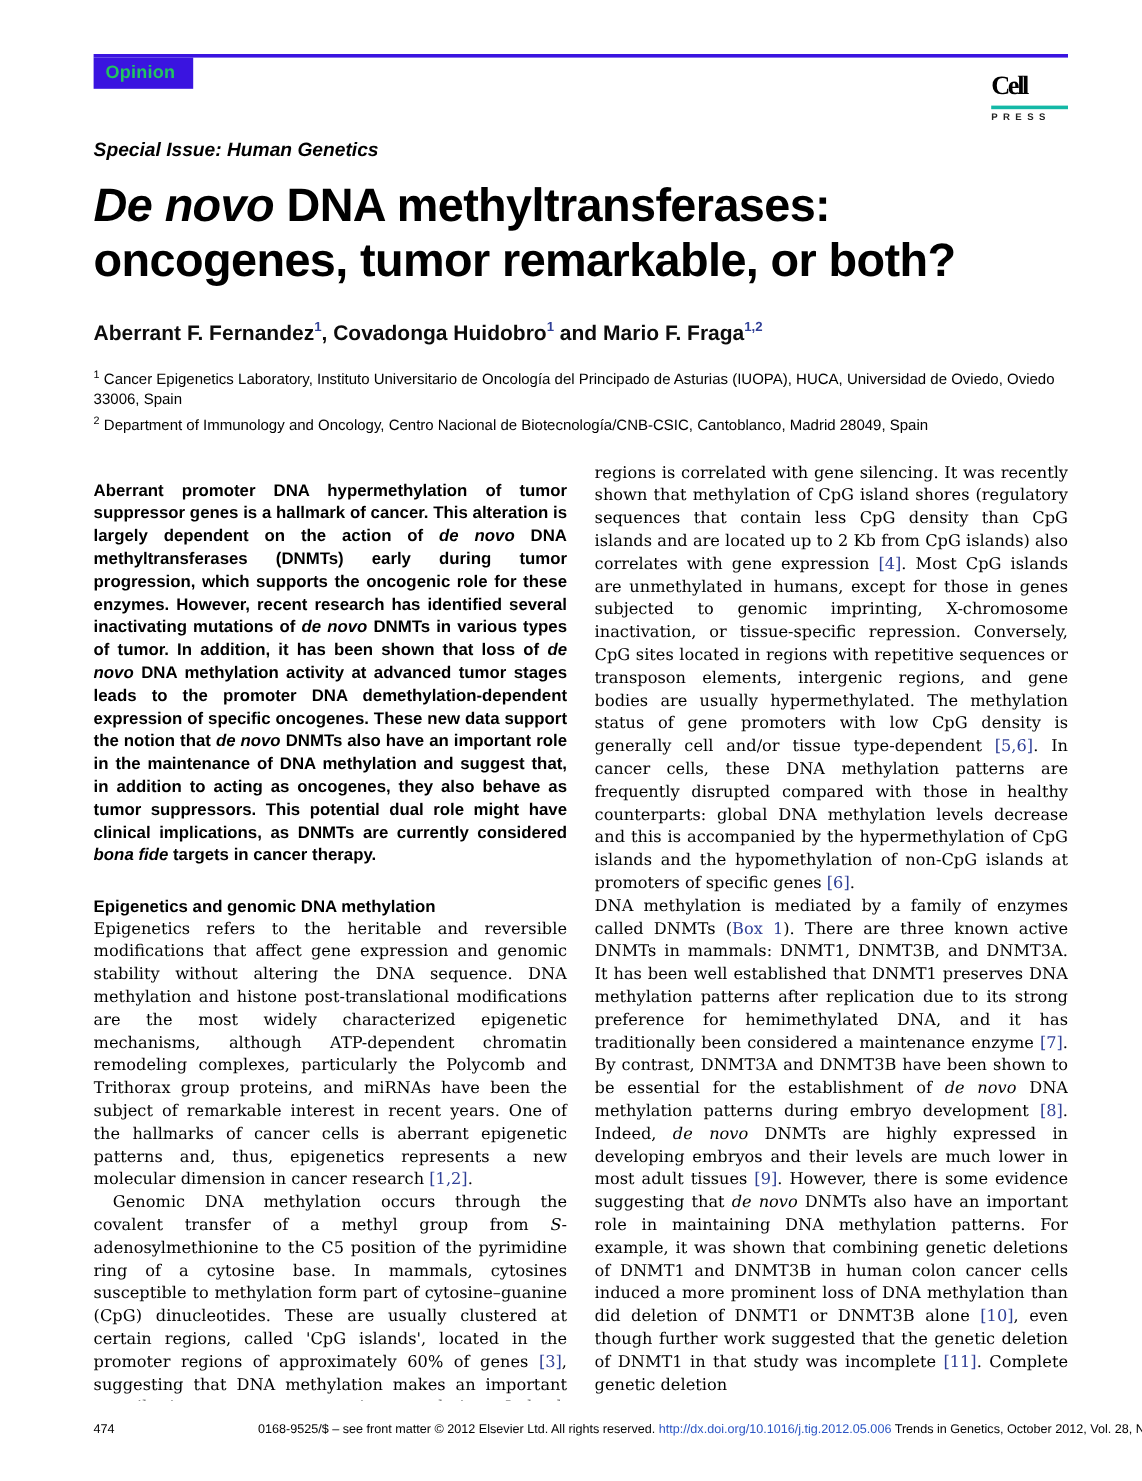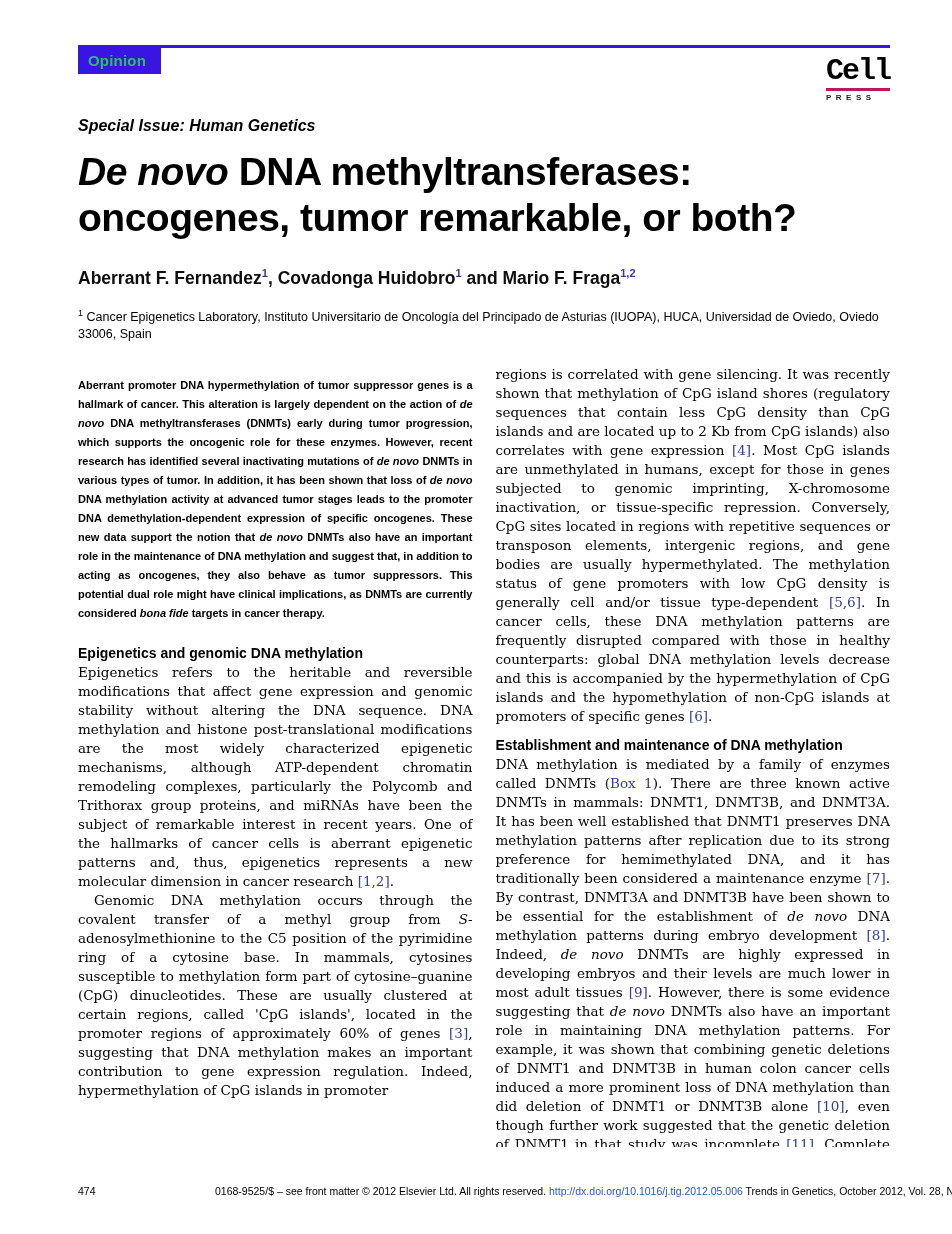--- a/index.html
+++ b/index.html
@@ -17,22 +17,22 @@
   }
   
   .header{margin-top:45px;border-top:3px solid var(--accent);position:relative;height:60px;}
   .badge{
     display:inline-block;background:var(--accent);color:#22c55e;
     font-family:var(--sans);font-weight:bold;font-size:15px;
     padding:4px 15px 5px 10px;letter-spacing:0.2px;
   }
   .logo{position:absolute;right:0;top:8px;text-align:left;width:64px;}
   .logo-main{
-    font-family:Liberation Mono, monospace;font-weight:bold;font-size:30px;line-height:30px;
-    letter-spacing:-2px;border-bottom:3px solid #be185d;display:block;padding-bottom:2px;
+    font-family:Liberation Serif, serif;font-weight:bold;font-size:22px;line-height:30px;
+    letter-spacing:-2px;border-bottom:3px solid #14b8a6;display:block;padding-bottom:2px;
   }
   .logo-sub{
     font-family:var(--sans);font-weight:bold;font-size:8px;letter-spacing:4.5px;
     display:block;margin-top:2px;color:#222;
   }
   
   .special-issue{
     font-family:var(--sans);font-weight:bold;font-style:italic;font-size:16px;margin-top:12px;
   }
   .title{
@@ -44,21 +44,21 @@
   .affiliations{font-family:var(--sans);font-size:12.5px;line-height:17px;margin-top:16px;}
   .affiliations sup{font-size:9px;}
   
   .columns{
     display:grid;grid-template-columns:1fr 1fr;column-gap:23px;
     margin-top:22px;height:782px;
   }
   .col{overflow:hidden;}
   .col-left{display:flex;flex-direction:column;}
   .abstract{
-    font-family:var(--sans);font-weight:bold;font-size:11px;line-height:19px;
+    font-family:var(--sans);font-weight:bold;font-size:14px;line-height:19px;
     text-align:justify;
   }
   .section-heading{
     font-family:var(--sans);font-weight:bold;font-size:14px;margin:11px 0 2px 0;
   }
   .body-para{
     font-family:var(--serif);font-size:13.5px;line-height:19px;text-align:justify;margin:0;
   }
   .indent{text-indent:16px;}
   .seg-i{font-style:italic;}
@@ -86,36 +86,36 @@
   </div>
 
   <div class="special-issue">Special Issue: Human Genetics</div>
 
   <h1 class="title"><span class="seg-i">De novo</span><span> DNA methyltransferases: oncogenes, tumor remarkable, or both?</span></h1>
 
   <div class="authors"><span>Aberrant F. Fernandez</span><sup>1</sup><span>, </span><span>Covadonga Huidobro</span><sup>1</sup><span> and </span><span>Mario F. Fraga</span><sup>1,2</sup></div>
 
   <div class="affiliations">
     <div><sup>1</sup> <span>Cancer Epigenetics Laboratory, Instituto Universitario de Oncología del Principado de Asturias (IUOPA), HUCA, Universidad de Oviedo, Oviedo 33006, Spain</span></div>
+    <div><sup>2</sup> <span>Department of Immunology and Oncology, Centro Nacional de Biotecnología/CNB-CSIC, Cantoblanco, Madrid 28049, Spain</span></div>
   </div>
 
   <div class="columns">
 
     <div class="col col-left">
       <p class="abstract"><span>Aberrant promoter DNA hypermethylation of tumor suppressor genes is a hallmark of cancer. This alteration is largely dependent on the action of </span><span class="seg-i">de novo</span><span> DNA methyltransferases (DNMTs) early during tumor progression, which supports the oncogenic role for these enzymes. However, recent research has identified several inactivating mutations of </span><span class="seg-i">de novo</span><span> DNMTs in various types of tumor. In addition, it has been shown that loss of </span><span class="seg-i">de novo</span><span> DNA methylation activity at advanced tumor stages leads to the promoter DNA demethylation-dependent expression of specific oncogenes. These new data support the notion that </span><span class="seg-i">de novo</span><span> DNMTs also have an important role in the maintenance of DNA methylation and suggest that, in addition to acting as oncogenes, they also behave as tumor suppressors. This potential dual role might have clinical implications, as DNMTs are currently considered </span><span class="seg-i">bona fide</span><span> targets in cancer therapy.</span></p>
 
       <h2 class="section-heading">Epigenetics and genomic DNA methylation</h2>
       <p class="body-para"><span>Epigenetics refers to the heritable and reversible modifications that affect gene expression and genomic stability without altering the DNA sequence. DNA methylation and histone post-translational modifications are the most widely characterized epigenetic mechanisms, although ATP-dependent chromatin remodeling complexes, particularly the Polycomb and Trithorax group proteins, and miRNAs have been the subject of remarkable interest in recent years. One of the hallmarks of cancer cells is aberrant epigenetic patterns and, thus, epigenetics represents a new molecular dimension in cancer research </span><span class="seg-ref">[1,2]</span><span>.</span></p>
       <p class="body-para indent"><span>Genomic DNA methylation occurs through the covalent transfer of a methyl group from </span><span class="seg-i">S</span><span>-adenosylmethionine to the C5 position of the pyrimidine ring of a cytosine base. In mammals, cytosines susceptible to methylation form part of cytosine–guanine (CpG) dinucleotides. These are usually clustered at certain regions, called 'CpG islands', located in the promoter regions of approximately 60% of genes </span><span class="seg-ref">[3]</span><span>, suggesting that DNA methylation makes an important contribution to gene expression regulation. Indeed, hypermethylation of CpG islands in promoter</span></p>
 
     </div>
 
     <div class="col col-right">
       <p class="body-para"><span>regions is correlated with gene silencing. It was recently shown that methylation of CpG island shores (regulatory sequences that contain less CpG density than CpG islands and are located up to 2 Kb from CpG islands) also correlates with gene expression </span><span class="seg-ref">[4]</span><span>. Most CpG islands are unmethylated in humans, except for those in genes subjected to genomic imprinting, X-chromosome inactivation, or tissue-specific repression. Conversely, CpG sites located in regions with repetitive sequences or transposon elements, intergenic regions, and gene bodies are usually hypermethylated. The methylation status of gene promoters with low CpG density is generally cell and/or tissue type-dependent </span><span class="seg-ref">[5,6]</span><span>. In cancer cells, these DNA methylation patterns are frequently disrupted compared with those in healthy counterparts: global DNA methylation levels decrease and this is accompanied by the hypermethylation of CpG islands and the hypomethylation of non-CpG islands at promoters of specific genes </span><span class="seg-ref">[6]</span><span>.</span></p>
-      <h2 class="section-heading">Establishment and maintenance of DNA methylation</h2>
       <p class="body-para"><span>DNA methylation is mediated by a family of enzymes called DNMTs (</span><span class="seg-ref">Box 1</span><span>). There are three known active DNMTs in mammals: DNMT1, DNMT3B, and DNMT3A. It has been well established that DNMT1 preserves DNA methylation patterns after replication due to its strong preference for hemimethylated DNA, and it has traditionally been considered a maintenance enzyme </span><span class="seg-ref">[7]</span><span>. By contrast, DNMT3A and DNMT3B have been shown to be essential for the establishment of </span><span class="seg-i">de novo</span><span> DNA methylation patterns during embryo development </span><span class="seg-ref">[8]</span><span>. Indeed, </span><span class="seg-i">de novo</span><span> DNMTs are highly expressed in developing embryos and their levels are much lower in most adult tissues </span><span class="seg-ref">[9]</span><span>. However, there is some evidence suggesting that </span><span class="seg-i">de novo</span><span> DNMTs also have an important role in maintaining DNA methylation patterns. For example, it was shown that combining genetic deletions of DNMT1 and DNMT3B in human colon cancer cells induced a more prominent loss of DNA methylation than did deletion of DNMT1 or DNMT3B alone </span><span class="seg-ref">[10]</span><span>, even though further work suggested that the genetic deletion of DNMT1 in that study was incomplete </span><span class="seg-ref">[11]</span><span>. Complete genetic deletion </span></p>
     </div>
 
   </div>
 
   <div class="footer">
     <span class="footer-page">474</span>
     <span class="footer-text"><span>0168-9525/$ – see front matter © 2012 Elsevier Ltd. All rights reserved. </span><span class="seg-link">http://dx.doi.org/10.1016/j.tig.2012.05.006</span><span>  Trends in Genetics, October 2012, Vol. 28, No. 10</span></span>
   </div>
 

